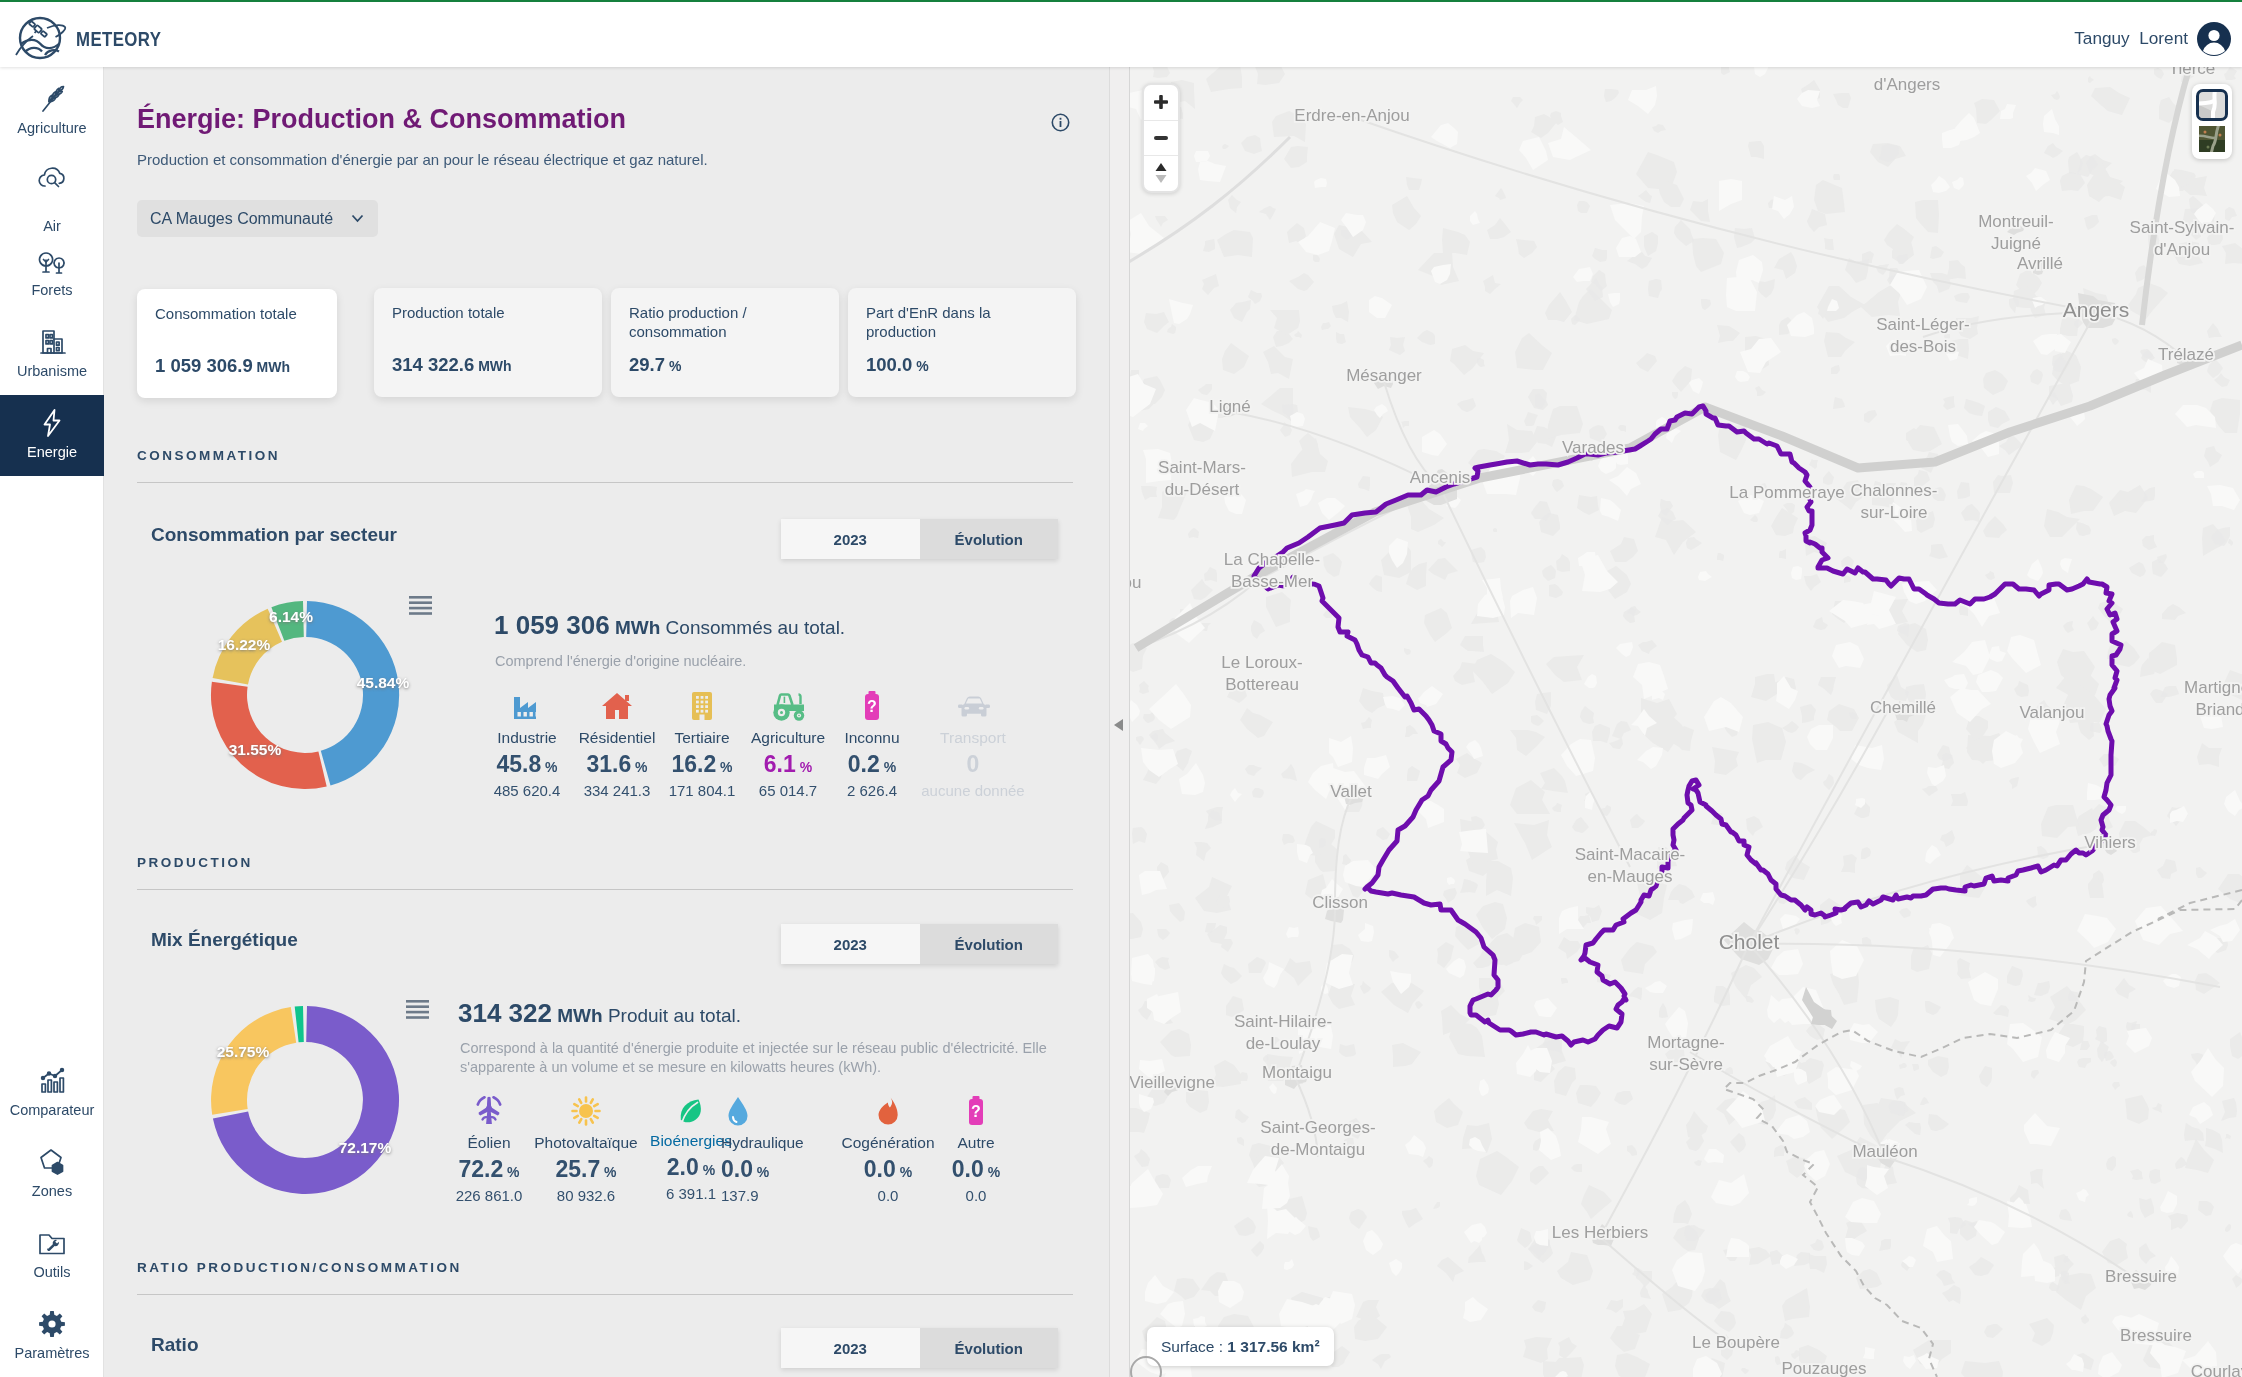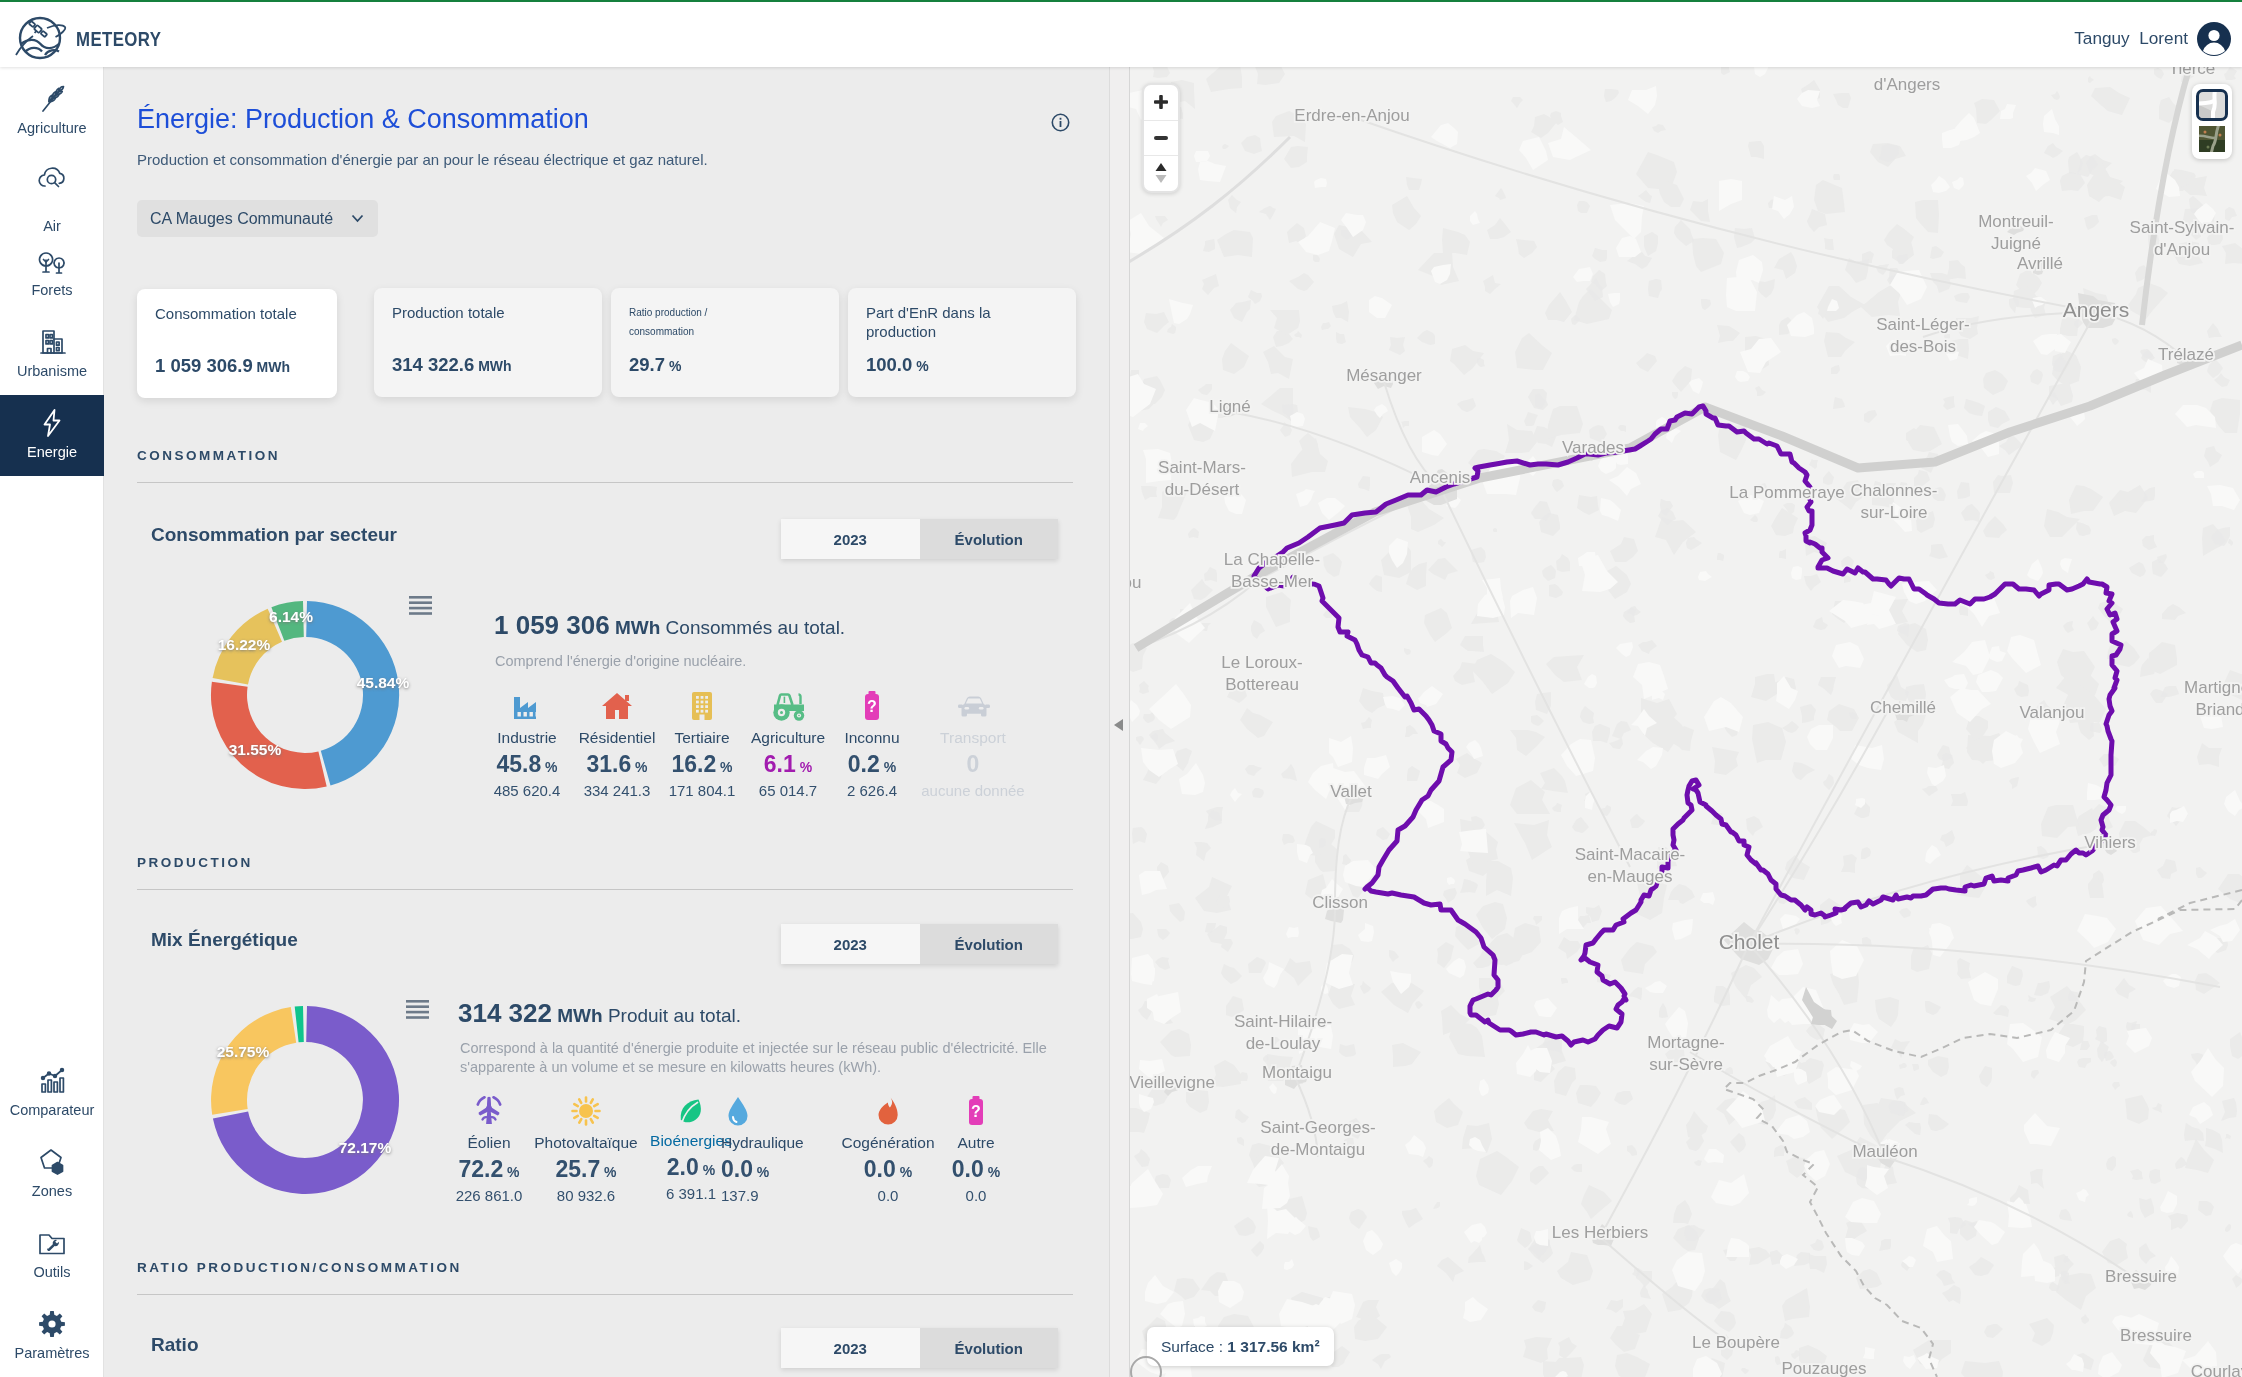--- a/index.html
+++ b/index.html
@@ -127,41 +127,41 @@
 <div style="z-index:6;position:absolute">
     <div style="position:absolute;left:0;top:1296px;width:104px;height:81px;text-align:center">
       <div style="margin-top:12px"><svg width="34" height="32" viewBox="0 0 34 32">
           <polygon points="26.2,13.7 29.9,14.2 29.9,17.8 26.2,18.3 25.1,20.9 27.4,23.8 24.8,26.4 21.9,24.1 19.3,25.2 18.8,28.9 15.2,28.9 14.7,25.2 12.1,24.1 9.2,26.4 6.6,23.8 8.9,20.9 7.8,18.3 4.1,17.8 4.1,14.2 7.8,13.7 8.9,11.1 6.6,8.2 9.2,5.6 12.1,7.9 14.7,6.8 15.2,3.1 18.8,3.1 19.3,6.8 21.9,7.9 24.8,5.6 27.4,8.2 25.1,11.1" fill="#2d4a68"></polygon>
           <circle cx="17" cy="16" r="3.6" fill="#fff"></circle>
         </svg></div>
       <div style="font-size:14.5px;color:#2d4a68;margin-top:1px">Paramètres</div>
     </div>
   </div>
 <div class="abs" style="left:104px;top:67px;width:1005px;height:1310px;background:#ececec"></div>
-<div class="abs" style="left:137px;top:104px;font-size:27px;font-weight:normal;color:#1d4ed8">Énergie: Production &amp; Consommation</div>
+<div class="abs" style="left:137px;top:104px;font-size:27px;font-weight:bold;color:#701a75">Énergie: Production &amp; Consommation</div>
 <svg class="abs" style="left:1051px;top:113px" width="19" height="19">
     <circle cx="9.5" cy="9.5" r="8.2" fill="none" stroke="#2d4a68" stroke-width="1.6"></circle>
     <rect x="8.6" y="8" width="1.8" height="6" fill="#2d4a68"></rect>
     <rect x="8.6" y="4.8" width="1.8" height="1.9" fill="#2d4a68"></rect>
   </svg>
 <div class="abs" style="left:137px;top:151px;font-size:15px;color:#3e5a78">Production et consommation d'énergie par an pour le réseau électrique et gaz naturel.</div>
 <div class="abs" style="left:137px;top:200px;width:241px;height:37px;background:#e0e0e0;border-radius:5px;display:flex;align-items:center;padding-left:13px;font-size:16px;color:#2d4a68">CA Mauges Communauté
 <svg style="margin-left:auto;margin-right:14px" width="13" height="9">
       <path d="M1.5 1.5 L6.5 7 L11.5 1.5" stroke="#2d4a68" stroke-width="1.8" fill="none"></path>
     </svg></div>
 <div style="position:absolute;left:137px;top:289px;width:200px;height:109px;background:#ffffff;border-radius:8px;box-shadow:0 3px 8px rgba(0,0,0,.10)">
     <div style="padding:15px 0 0 18px;font-size:15px;line-height:19px;color:#2d4a68">Consommation totale</div>
     <div style="position:absolute;left:18px;top:66px;font-size:18.5px;font-weight:bold;color:#2d4a68">1 059 306.9<span style="font-size:14px"> MWh</span></div>
   </div>
 <div style="position:absolute;left:374px;top:288px;width:228px;height:109px;background:#f4f4f4;border-radius:8px;box-shadow:0 3px 8px rgba(0,0,0,.10)">
     <div style="padding:15px 0 0 18px;font-size:15px;line-height:19px;color:#2d4a68">Production totale</div>
     <div style="position:absolute;left:18px;top:66px;font-size:18.5px;font-weight:bold;color:#2d4a68">314 322.6<span style="font-size:14px"> MWh</span></div>
   </div>
 <div style="position:absolute;left:611px;top:288px;width:228px;height:109px;background:#f4f4f4;border-radius:8px;box-shadow:0 3px 8px rgba(0,0,0,.10)">
-    <div style="padding:15px 8px 0 18px;font-size:10px;line-height:19px;color:#2d4a68">Ratio production /<br>consommation</div>
+    <div style="padding:15px 8px 0 18px;font-size:15px;line-height:19px;color:#2d4a68">Ratio production /<br>consommation</div>
     <div style="position:absolute;left:18px;top:66px;font-size:18.5px;font-weight:bold;color:#2d4a68">29.7<span style="font-size:14px"> %</span></div>
   </div>
 <div style="position:absolute;left:848px;top:288px;width:228px;height:109px;background:#f4f4f4;border-radius:8px;box-shadow:0 3px 8px rgba(0,0,0,.10)">
     <div style="padding:15px 0 0 18px;font-size:15px;line-height:19px;color:#2d4a68">Part d'EnR dans la<br>production</div>
     <div style="position:absolute;left:18px;top:66px;font-size:18.5px;font-weight:bold;color:#2d4a68">100.0<span style="font-size:14px"> %</span></div>
   </div>
 <div class="abs" style="left:137px;top:448px;font-size:13.5px;font-weight:700;letter-spacing:2.5px;color:#2d4a68">CONSOMMATION</div>
 <div class="abs" style="left:137px;top:482px;width:936px;height:1px;background:#c6c6c6"></div>
 <div class="abs" style="left:151px;top:524px;font-size:19px;font-weight:bold;color:#2d4a68">Consommation par secteur</div>
 <div style="position:absolute;left:781px;top:519px;width:277px;height:40px;display:flex;box-shadow:0 2px 5px rgba(0,0,0,.12);font-size:15px;color:#2d4a68">

